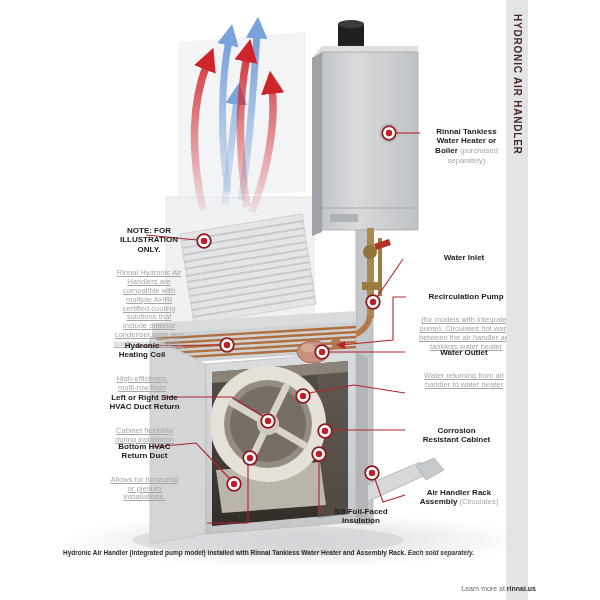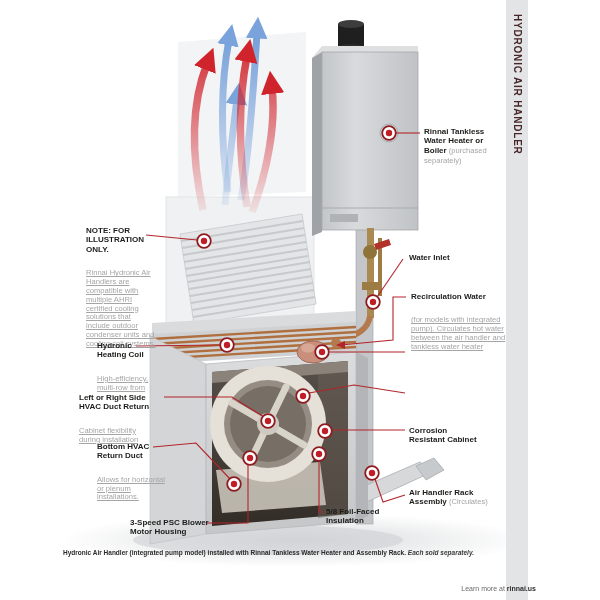--- a/index.html
+++ b/index.html
@@ -5,21 +5,21 @@
   html,body{margin:0;padding:0;background:#ffffff;}
   .stage{position:relative;width:600px;height:600px;background:#ffffff;overflow:hidden;
          font-family:"Liberation Sans",sans-serif;}
   .illus{position:absolute;left:0;top:0;width:600px;height:600px;}
   
   .sidebar{position:absolute;left:506px;top:0;width:22px;height:600px;background:#e3e4e6;}
   .sidebar .vt{position:absolute;left:50%;top:14px;transform:translateX(-50%);
     writing-mode:vertical-rl;font-size:10px;font-weight:bold;letter-spacing:.8px;
     color:#472629;white-space:nowrap;}
   
-  .co{position:absolute;font-size:8px;line-height:1.17;color:#1c1c1a;}
+  .co{position:absolute;font-size:8px;line-height:1.17;color:#1c1c1a;text-align:center;}
   .co .t{font-weight:bold;white-space:pre-line;}
   .co .d{font-weight:normal;color:#a5a5a5;font-size:7.6px;white-space:pre-line;}
   .co .d.blk{display:block;margin-top:15px;text-decoration:underline;}
   .caption{position:absolute;left:63px;top:549px;font-size:6.5px;color:#3a3a3a;white-space:nowrap;}
   .caption b{color:#2b2b2b;}
   .caption i{font-weight:bold;}
   .footer{position:absolute;right:64px;top:585px;font-size:7px;color:#6a6a6a;}
   .footer b{color:#2f2f2f;}
 </style>
 </head>
@@ -230,79 +230,80 @@
           <circle r="6.8" fill="#fff" stroke="#8e1b1f" stroke-width="1.8"></circle>
           <circle r="3.2" fill="#c01e26"></circle>
         </g>
       <g transform="translate(234,484)">
           <circle r="6.8" fill="#fff" stroke="#8e1b1f" stroke-width="1.8"></circle>
           <circle r="3.2" fill="#c01e26"></circle>
         </g>
     </g>
   </svg>
 
-  <div class="co" style="left:86px;top:226px;width:80px">
+  <div class="co" style="left:109px;top:226px;width:80px">
     <span class="t">NOTE: FOR
 ILLUSTRATION
 ONLY.</span>
     <span class="d blk">Rinnai Hydronic Air
 Handlers are
 compatible with
 multiple AHRI
 certified cooling
 solutions that
 include outdoor
 condenser units and
 cooling coil systems.</span>
   </div>
 
   <div class="co" style="left:97px;top:341px;width:90px">
     <span class="t">Hydronic
 Heating Coil</span>
     <span class="d blk">High-efficiency,
 multi-row from</span>
   </div>
-  <div class="co" style="left:79px;top:393px;width:95px">
+  <div class="co" style="left:97px;top:393px;width:95px">
     <span class="t">Left or Right Side
 HVAC Duct Return</span>
     <span class="d blk">Cabinet flexibility
 during installation</span>
   </div>
   <div class="co" style="left:97px;top:442px;width:95px">
     <span class="t">Bottom HVAC
 Return Duct</span>
     <span class="d blk">Allows for horizontal
 or plenum
 installations.</span>
   </div>
-  <div class="co" style="left:130px;top:518px;width:100px">
-    <span class="t">3-Speed PSC Blower
-Motor Housing</span>
-  </div>
   <div class="co" style="left:326px;top:507px;width:70px">
     <span class="t">5/8 Foil-Faced
 Insulation</span>
   </div>
 
   <div class="co" style="left:424px;top:127px;width:85px">
     <span class="t">Rinnai Tankless
 Water Heater or
 Boiler</span><span class="d"> (purchased
 separately)</span>
   </div>
   <div class="co" style="left:409px;top:253px;width:110px">
     <span class="t">Water Inlet</span>
   </div>
   <div class="co" style="left:411px;top:292px;width:110px">
-    <span class="t">Recirculation Water</span>
+    <span class="t">Recirculation Pump</span>
     <span class="d blk">(for models with integrated
 pump). Circulates hot water
 between the air handler and
 tankless water heater</span>
   </div>
+  <div class="co" style="left:409px;top:348px;width:110px">
+    <span class="t">Water Outlet</span>
+    <span class="d blk">Water returning from air
+handler to water heater</span>
+  </div>
   <div class="co" style="left:409px;top:426px;width:95px">
     <span class="t">Corrosion
 Resistant Cabinet</span>
   </div>
   <div class="co" style="left:409px;top:488px;width:100px">
     <span class="t">Air Handler Rack
 Assembly</span><span class="d"> (Circulates)</span>
   </div>
 
   <div class="sidebar">

